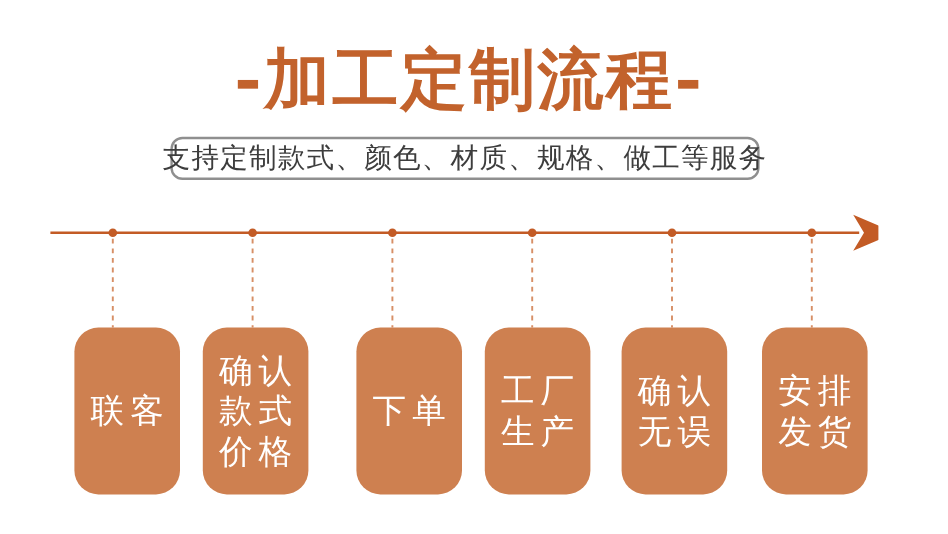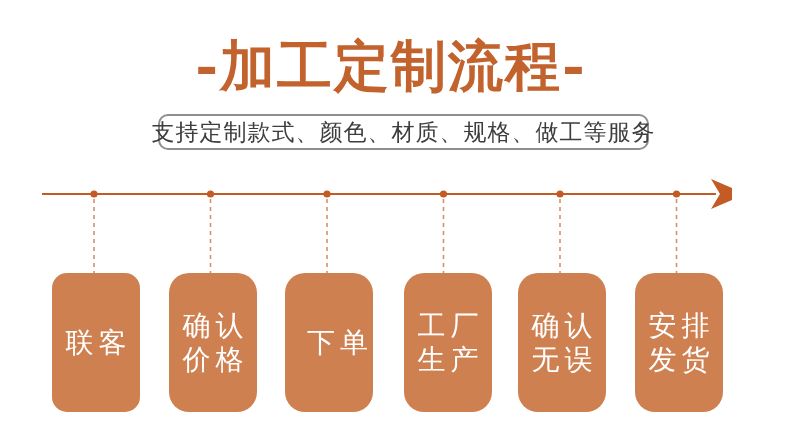--- a/index.html
+++ b/index.html
@@ -25,21 +25,21 @@
     font-weight: bold;
     font-size: 55px;
     line-height: 60px;
     letter-spacing: 2px;
     color: var(--title-color, #C2622C);
     white-space: nowrap;
   }
 
   .subtitle-box {
     position: absolute;
-    left: 158px;
+    left: 142px;
     top: 114px;
     width: 491px;
     height: 36px;
     box-sizing: border-box;
     border: 2px solid var(--subtitle-border, #8F8F8F);
     border-radius: 10px;
     display: flex;
     align-items: center;
     justify-content: center;
   }
@@ -67,23 +67,23 @@
     top: 273px;
     width: 88px;
     height: 139px;
     border-radius: 20px;
     background: var(--card-bg, #CE8050);
     display: flex;
     flex-direction: column;
     align-items: center;
     justify-content: center;
   }
-  .card:nth-of-type(1) { left: 52px; border-radius: 15px; }
+  .card:nth-of-type(1) { left: 62px; }
   .card:nth-of-type(2) { left: 169px; }
-  .card:nth-of-type(3) { left: 285px; align-items: flex-end; }
+  .card:nth-of-type(3) { left: 297px; }
   .card:nth-of-type(4) { left: 404px; }
   .card:nth-of-type(5) { left: 518px; }
   .card:nth-of-type(6) { left: 635px; }
 
   .card-line {
     color: var(--card-text, #FFFFFF);
     font-size: 28px;
     line-height: 34px;
     letter-spacing: 5px;
     text-indent: 5px;
@@ -122,20 +122,21 @@
   </svg>
 
   <div class="cards">
 
     <div class="card">
       <div class="card-line">联客</div>
     </div>
 
     <div class="card">
       <div class="card-line">确认</div>
+      <div class="card-line">款式</div>
       <div class="card-line">价格</div>
     </div>
 
     <div class="card">
       <div class="card-line">下单</div>
     </div>
 
     <div class="card">
       <div class="card-line">工厂</div>
       <div class="card-line">生产</div>

